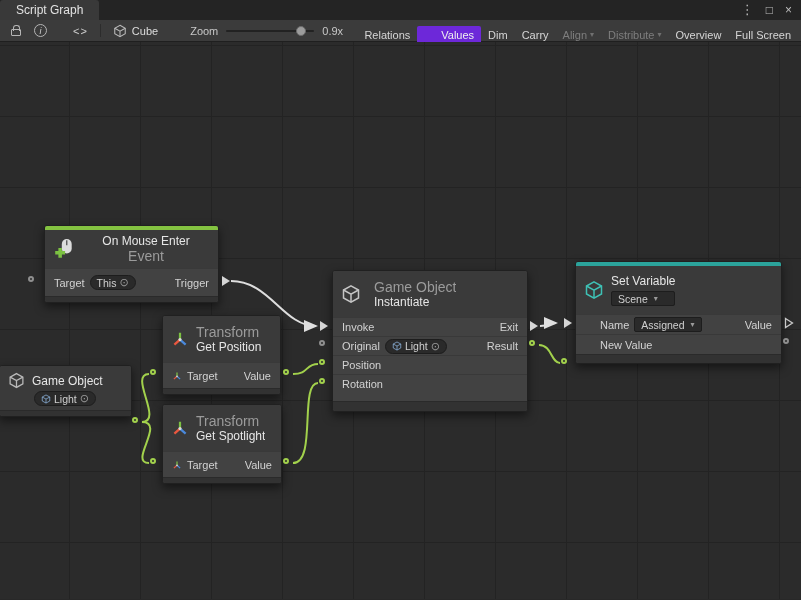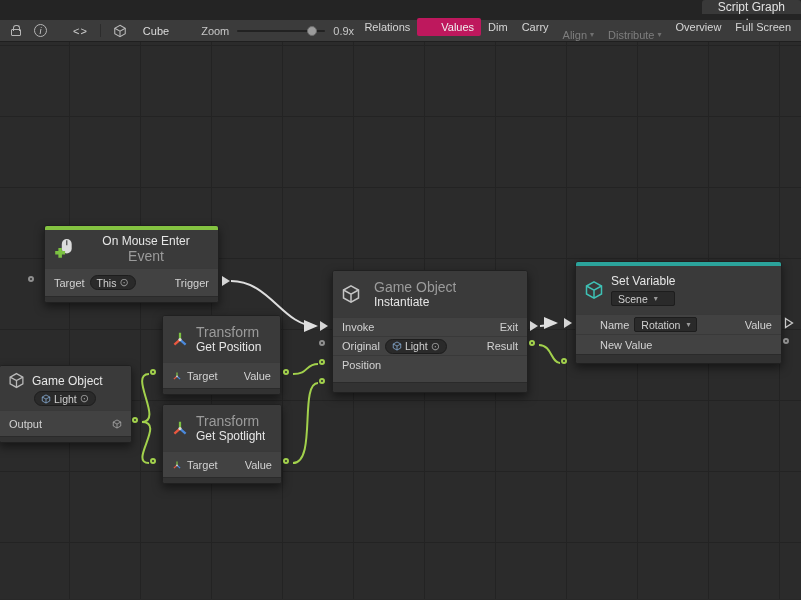--- a/index.html
+++ b/index.html
@@ -2,51 +2,51 @@
 <html><head>
 <meta charset="utf-8">
 <style>
   * { margin:0; padding:0; box-sizing:border-box; }
   html,body { width:801px; height:600px; overflow:hidden; background:#282828;
     font-family:"Liberation Sans", sans-serif; -webkit-font-smoothing:antialiased; }
 
   .app { width:801px; height:600px; display:flex; flex-direction:column; }
 
   
-  .tabbar { height:20px; background:#242424; display:flex; align-items:flex-end;flex-direction:column; }
+  .tabbar { height:20px; background:#242424; display:flex; align-items:flex-end; }
   .tab { height:20px; background:#393939; padding:0 16px; display:flex; align-items:center;
     font-size:12px; color:#e2e2e2; border-radius:3px 3px 0 0; }
   .tab-actions { margin-left:auto; display:flex; align-items:center; gap:12px; padding-right:9px;
     color:#bdbdbd; height:20px; }
   .tbicon { font-size:12px; line-height:20px; cursor:default; }
   .tbicon.menu { font-size:13px; }
 
   
   .toolbar { height:22px; background:#3b3b3b; border-bottom:1px solid #1f1f1f;
     display:flex; align-items:center; font-size:11px; color:#d2d2d2; white-space:nowrap; }
   .lock { width:10px; height:7px; border:1px solid #b5b5b5; border-radius:1px; position:relative;
     margin-left:11px; margin-top:4px; }
   .lock::before { content:""; position:absolute; top:-5px; left:1px; width:5px; height:5px;
     border:1px solid #b5b5b5; border-bottom:none; border-radius:3px 3px 0 0; }
   .info-icon { width:13px; height:13px; border:1px solid #b5b5b5; border-radius:50%;
     display:inline-flex; align-items:center; justify-content:center; font-size:9px; font-style:italic;
     color:#cfcfcf; margin-left:13px; }
   .code-icon { margin-left:26px; font-size:11px; letter-spacing:1px; color:#cfcfcf; }
   .sep { width:1px; height:13px; background:#2c2c2c; margin:0 12px; }
   .graphcube { width:14px; height:14px; color:#b9b9b9; }
-  .graph-name { margin-left:16px; color:#dcdcdc; }
+  .graph-name { margin-left:5px; color:#dcdcdc; }
   .zoom-label { margin-left:32px; color:#c8c8c8; }
   .slider { position:relative; width:88px; height:14px; margin-left:8px; }
   .slider .track { position:absolute; left:0; right:0; top:6px; height:2px; background:#222; border-radius:1px; }
   .slider .handle { position:absolute; top:2px; left:70px; width:10px; height:10px; border-radius:50%;
     background:#9c9c9c; border:1px solid #6b6b6b; }
   .zoom-value { margin-left:8px; color:#c8c8c8; }
-  .btns { margin-left:auto; display:flex; align-items:flex-start; padding-right:3px; }
+  .btns { margin-left:auto; display:flex; align-items:flex-end; padding-right:3px; }
   .tbtn { padding:3px 7px; border-radius:2px; color:#d6d6d6; cursor:default; display:flex; align-items:center; }
-  .tbtn.active { background:#be185d; color:#efefef;padding-left:24px; }
+  .tbtn.active { background:#6d28d9; color:#efefef;padding-left:24px; }
   .tbtn.disabled { color:#7e7e7e;margin-top:8px; }
   .caret { font-size:8px; margin-left:3px; color:#9a9a9a; }
   .tbtn.disabled .caret { color:#707070; }
 
   
   .canvas { position:relative; width:801px; height:557px; background-color:#2b2b2b;
     background-image:
       linear-gradient(to right, #232323 1px, transparent 1px),
       linear-gradient(to bottom, #232323 1px, transparent 1px);
     background-size:71px 71px; background-position:69px 3px; overflow:hidden; }
@@ -229,27 +229,20 @@
           <span class="title">Game Object</span>
         </div>
         <span class="chip" style="margin-left:26px">
           <svg class="mini" style="color:#8fb6e0">
               <use href="#icon-cube"></use>
             </svg>
           <span>Light</span>
           <span class="tgt">⊙</span>
         </span>
       </div>
-      <div class="row" style="height:26px">
-        <span class="lbl">Output</span>
-        <span class="flex"></span>
-        <svg class="mini" style="color:#b0b0b0">
-            <use href="#icon-cube"></use>
-          </svg>
-      </div>
       <div class="footer" style="height:6px"></div>
     </div>
 
     <div class="node" style="left:162px; top:362px; width:120px;">
       <div class="header" style="height:46px">
         <svg class="nico" width="18" height="18">
             <use href="#icon-axes"></use>
           </svg>
         <div class="hcol">
           <div class="category">Transform</div>
@@ -290,20 +283,23 @@
             </svg>
           <span>Light</span>
           <span class="tgt">⊙</span>
         </span>
         <span class="flex"></span>
         <span class="lbl">Result</span>
       </div>
       <div class="row" style="height:19px">
         <span class="lbl">Position</span>
       </div>
+      <div class="row" style="height:19px">
+        <span class="lbl">Rotation</span>
+      </div>
       <div style="height:8px; background:#424242;"></div>
       <div class="footer" style="height:10px"></div>
     </div>
 
     <div class="node" style="left:575px; top:219px; width:207px;">
       <div class="colorbar" style="background:#2ba39b"></div>
       <div class="header" style="height:48px">
         <svg class="nico" width="20" height="20" style="color:#3ec1b5">
             <use href="#icon-cube"></use>
           </svg>
@@ -311,21 +307,21 @@
           <div class="title">Set Variable</div>
           <span class="chip square">
             <span>Scene</span>
             <span class="caret">▾</span>
           </span>
         </div>
       </div>
       <div class="row" style="height:20px; padding-left:24px">
         <span class="lbl">Name</span>
         <span class="chip square">
-          <span>Rotation</span>
+          <span>Assigned</span>
           <span class="caret">▾</span>
         </span>
         <span class="flex"></span>
         <span class="lbl">Value</span>
       </div>
       <div class="row" style="height:20px; padding-left:24px">
         <span class="lbl">New Value</span>
       </div>
       <div class="footer" style="height:9px"></div>
     </div>

